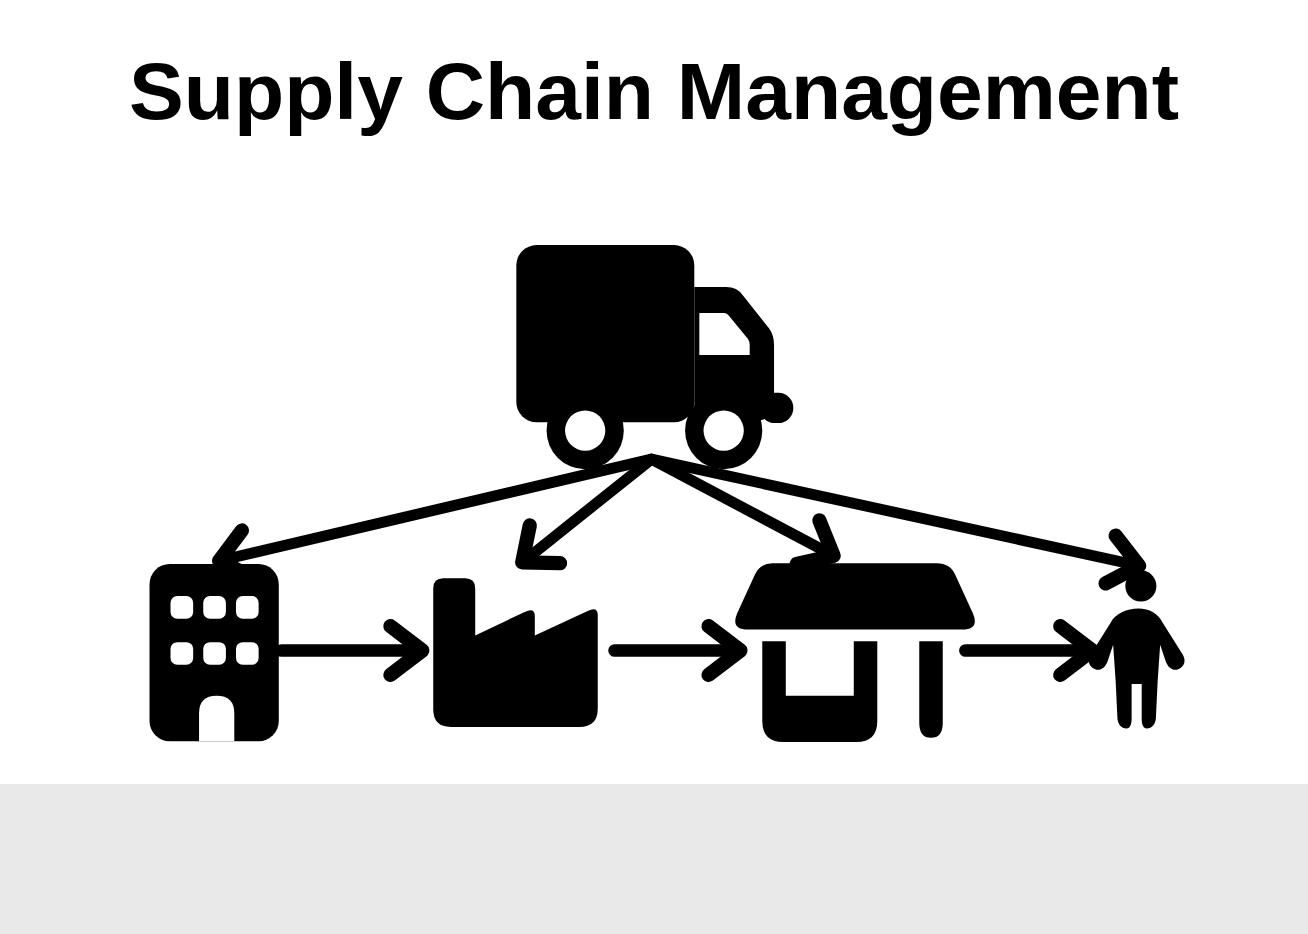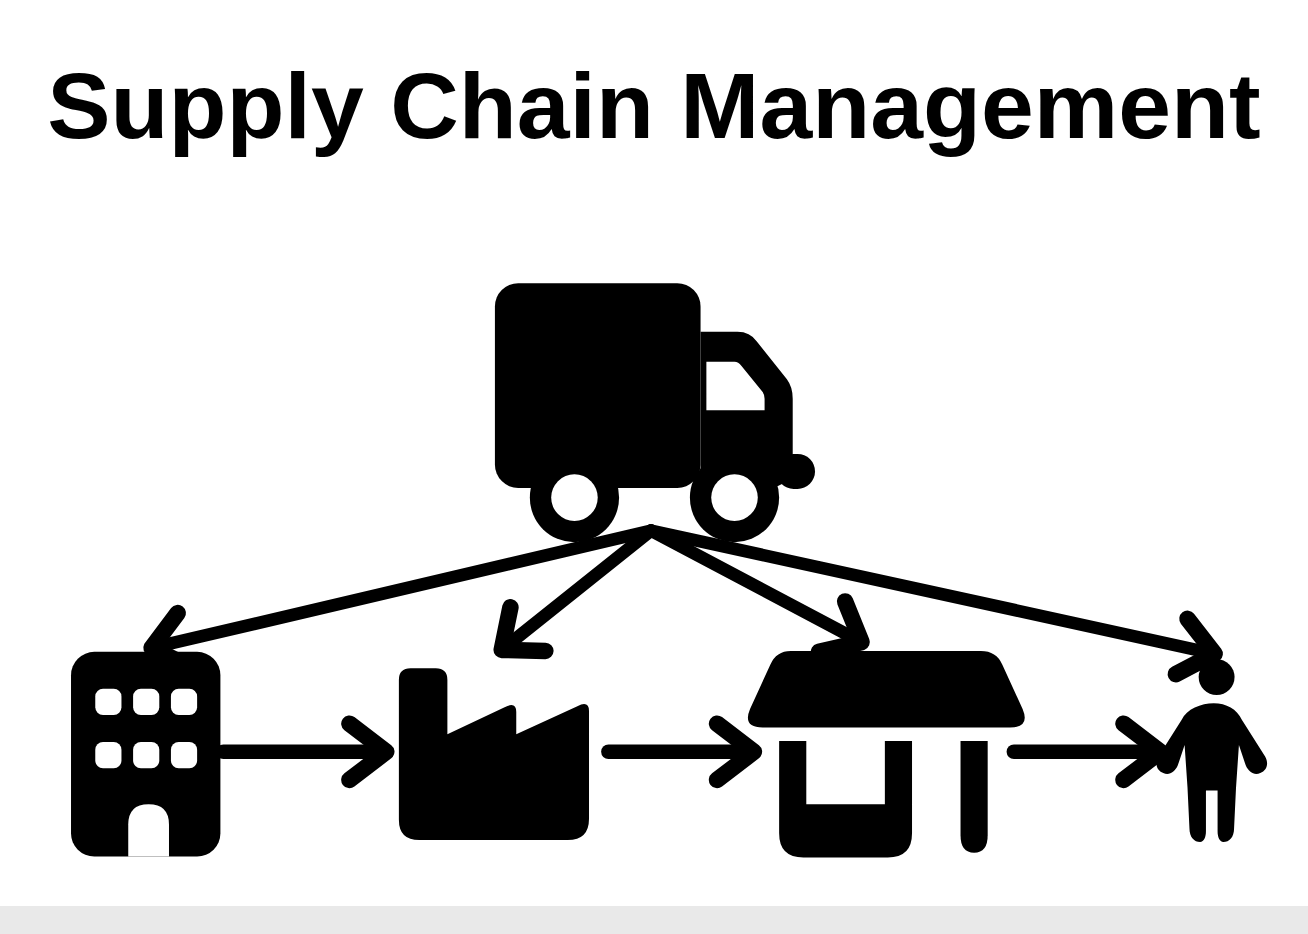--- a/index.html
+++ b/index.html
@@ -1,18 +1,18 @@
 <!DOCTYPE html>
 <html><head>
 <meta charset="utf-8">
 <style>
   html,body{margin:0;padding:0;background:#e9e9e9;}
   .canvas{
     position:relative;
-    width:1308px;height:906px;
+    width:1308px;height:784px;
     margin:0 auto;
     background:var(--paper,#ffffff);
     overflow:hidden;
     font-family:"Liberation Sans",sans-serif;
   }
   .canvas svg{display:block;width:100%;height:100%;}
   .title-text{
     font-family:"Liberation Sans",sans-serif;
     font-weight:700;
     fill:var(--ink,#000000);

